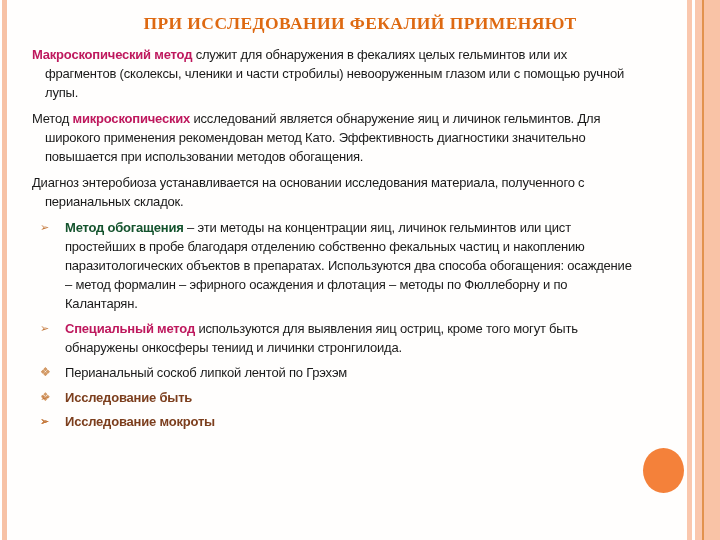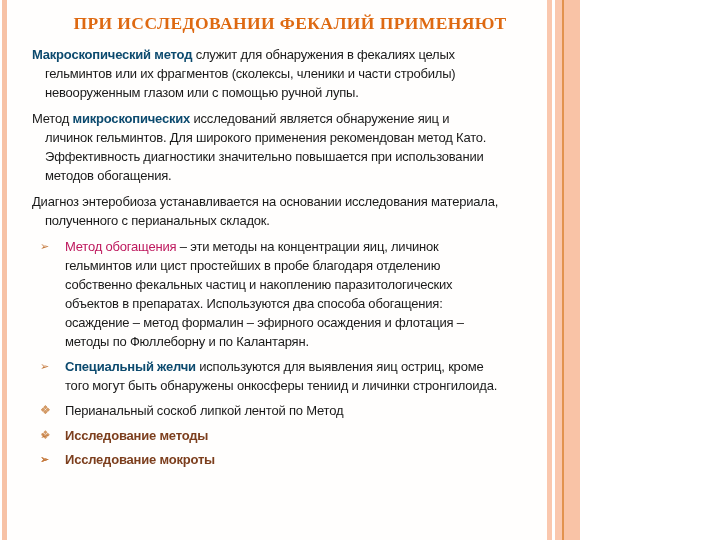--- a/index.html
+++ b/index.html
@@ -4,21 +4,21 @@
 <style>
   html, body { margin: 0; padding: 0; }
   body {
     width: 720px; height: 540px;
     background: #ffffff;
     font-family: "Liberation Sans", sans-serif;
     overflow: hidden;
   }
   .slide {
     position: relative;
-    width: 580px; height: 540px;
+    width: 720px; height: 540px;
     background: #fffefd;
     overflow: hidden;
   }
   
   .left-stripe {
     position: absolute; left: 0; top: 0; bottom: 0; width: 8px;
     background: linear-gradient(to right,
       #ffffff 0, #ffffff 2px,
       #f7c2a6 2px, #f7c2a6 7px,
       #ffffff 7px, #ffffff 8px);
@@ -67,22 +67,22 @@
     position: relative;
     padding-left: 20px;
     margin: 0 0 6px 0;
   }
   .bullet-glyph {
     position: absolute; left: -5px; top: 0;
     font-size: 11px; line-height: 19px;
   }
   .arrow-glyph  { color: #c4783b; }
   .diamond-glyph{ color: #d39a66; font-size: 12px; }
-  .kw-red      { color: #0c4a6e; font-weight: bold; }
-  .kw-brown    { color: #be185d; font-weight: normal; }
+  .kw-red      { color: #be185d; font-weight: bold; }
+  .kw-brown    { color: #14532d; font-weight: bold; }
   .kw-research { color: #7c3e1d; font-weight: bold; }
   .diamond-item { margin-bottom: 6px; }
   .research-item { margin-bottom: 5px; }
 </style>
 </head>
 <body>
 
 <div class="slide">
 
   <div class="left-stripe"></div>
@@ -99,37 +99,37 @@
 
     <p class="para"><span>Метод </span><span class="kw-red">микроскопических</span><span> исследований является обнаружение яиц и личинок гельминтов. Для широкого применения рекомендован метод Като. Эффективность диагностики значительно повышается при использовании методов обогащения.</span></p>
 
     <p class="para"><span>Диагноз энтеробиоза устанавливается на основании исследования материала, полученного с перианальных складок.</span></p>
 
     <div class="bullet-item">
       <span class="bullet-glyph arrow-glyph">➢</span><span class="kw-brown">Метод обогащения</span><span> – эти методы на концентрации яиц, личинок гельминтов или цист простейших в пробе благодаря отделению собственно фекальных частиц и накоплению паразитологических объектов в препаратах. Используются два способа обогащения: осаждение – метод формалин – эфирного осаждения и флотация – методы по Фюллеборну и по Калантарян.</span>
     </div>
 
     <div class="bullet-item">
-      <span class="bullet-glyph arrow-glyph">➢</span><span class="kw-red">Специальный желчи</span><span> используются для выявления яиц остриц, кроме того могут быть обнаружены онкосферы тениид и личинки стронгилоида.</span>
+      <span class="bullet-glyph arrow-glyph">➢</span><span class="kw-red">Специальный метод</span><span> используются для выявления яиц остриц, кроме того могут быть обнаружены онкосферы тениид и личинки стронгилоида.</span>
     </div>
 
     <div class="bullet-item diamond-item">
       <span class="bullet-glyph diamond-glyph">❖</span>
     </div>
 
     <div class="bullet-item diamond-item">
-      <span class="bullet-glyph diamond-glyph">❖</span><span>Перианальный соскоб липкой лентой по Метод</span>
+      <span class="bullet-glyph diamond-glyph">❖</span><span>Перианальный соскоб липкой лентой по Грэхэм</span>
     </div>
 
     <div class="bullet-item diamond-item">
       <span class="bullet-glyph diamond-glyph">❖</span>
     </div>
 
     <div class="bullet-item research-item">
-      <span class="bullet-glyph arrow-glyph">➢</span><span class="kw-research">Исследование методы</span>
+      <span class="bullet-glyph arrow-glyph">➢</span><span class="kw-research">Исследование быть</span>
     </div>
 
     <div class="bullet-item research-item">
       <span class="bullet-glyph arrow-glyph">➢</span>
     </div>
 
     <div class="bullet-item research-item">
       <span class="bullet-glyph arrow-glyph">➢</span>
     </div>
 

